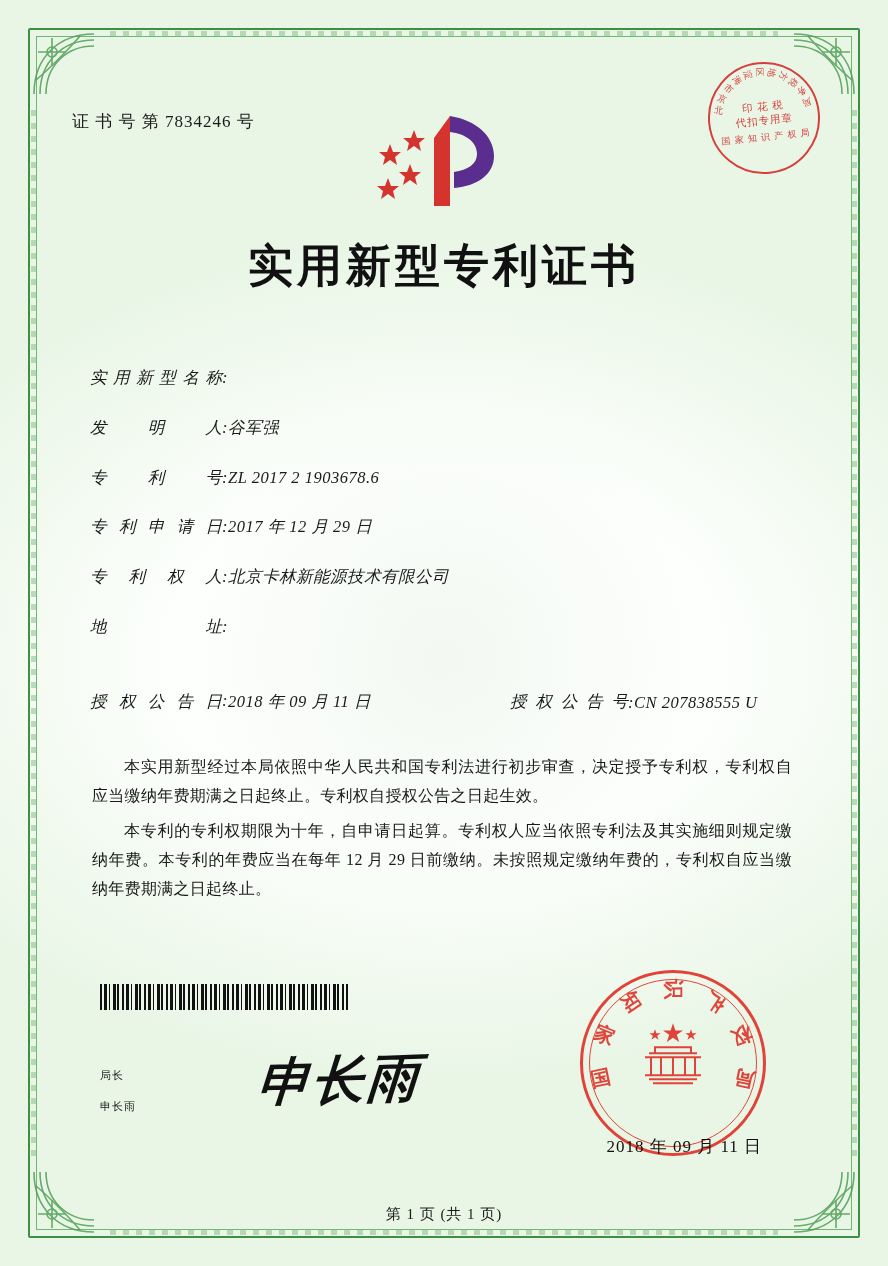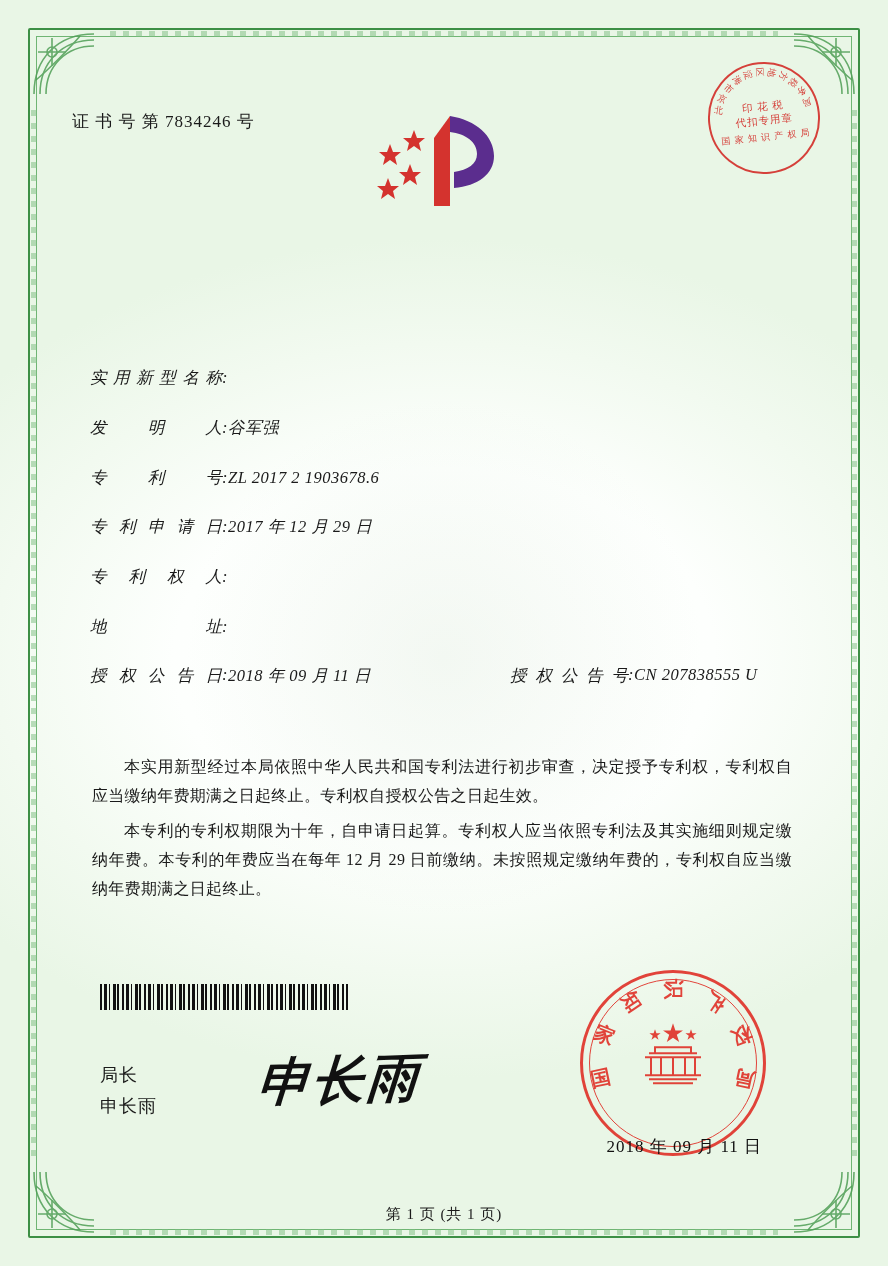--- a/index.html
+++ b/index.html
@@ -145,22 +145,22 @@
     flex: 0 0 132px;
     text-align: justify;
     text-align-last: justify;
     letter-spacing: 0;
     white-space: nowrap;
   }
   .field-sep { width: 6px; flex: 0 0 6px; }
   .field-value { flex: 1; letter-spacing: .5px; }
 
   .dual-row { display: flex; align-items: baseline; margin-bottom: 22px; }
-  .dual-left { display: flex; align-items: flex-start; width: 420px; }
-  .dual-right { display: flex; align-items: flex-start; }
+  .dual-left { display: flex; align-items: flex-start; width: 420px; margin-top: 26px; }
+  .dual-right { display: flex; align-items: flex-end; }
   .dual-right .field-label { width: 118px; flex: 0 0 118px; }
 
   
   .body-text {
     position: absolute;
     left: 92px;
     top: 752px;
     width: 700px;
     font-size: 16px;
     line-height: 29px;
@@ -183,21 +183,21 @@
         #111 9px 10px, transparent 10px 13px,
         #111 13px 16px, transparent 16px 17px,
         #111 17px 19px, transparent 19px 22px);
   }
 
   
   .sig-label {
     position: absolute;
     left: 100px;
     top: 1060px;
-    font-size: 18px;
+    font-size: 11px;
     line-height: 31px;
     letter-spacing: 1px;
   }
   .sig-script {
     position: absolute;
     left: 258px;
     top: 1046px;
     font-size: 52px;
     font-family: "DejaVu Serif", serif;
     font-style: italic;
@@ -368,20 +368,21 @@
           <span style="font-size: 9px; transform: rotate(75deg) translate(0px, -46px) rotate(90deg) translate(-50%, -50%);">局</span>
         </div>
       <div class="mid">
         <div>印 花 税</div>
         <div>代扣专用章</div>
         <div style="font-size:9px; margin-top:2px;">国 家 知 识 产 权 局</div>
       </div>
     </div>
   </div>
 
+  <div class="title">实用新型专利证书</div>
 
   <div class="fields">
     <div class="field-row">
       <span class="field-label">实用新型名称</span>
       <span class="field-sep">:</span>
     </div>
     <div class="field-row">
       <span class="field-label">发明人</span>
       <span class="field-sep">:</span>
       <span class="field-value">谷军强</span>
@@ -392,20 +393,21 @@
       <span class="field-value">ZL 2017 2 1903678.6</span>
     </div>
     <div class="field-row">
       <span class="field-label">专利申请日</span>
       <span class="field-sep">:</span>
       <span class="field-value">2017 年 12 月 29 日</span>
     </div>
     <div class="field-row">
       <span class="field-label">专利权人</span>
       <span class="field-sep">:</span>
+      <span class="field-value">北京卡林新能源技术有限公司</span>
     </div>
     <div class="field-row">
       <span class="field-label">地址</span>
       <span class="field-sep">:</span>
     </div>
 
     <div class="dual-row">
       <div class="dual-left">
         <span class="field-label">授权公告日</span>
         <span class="field-sep">:</span>

